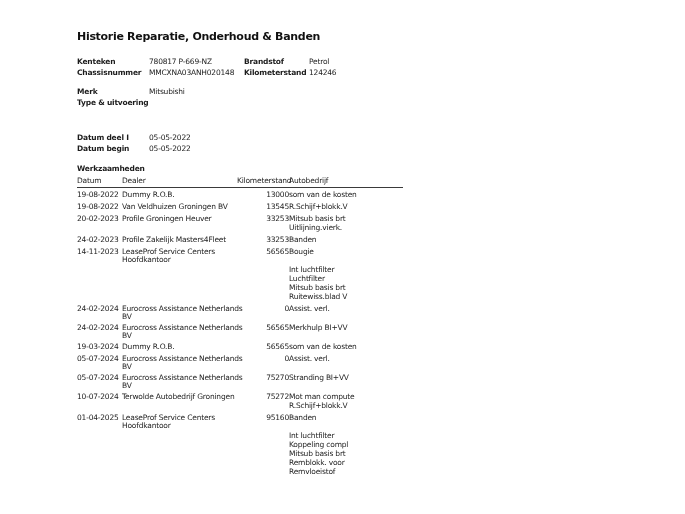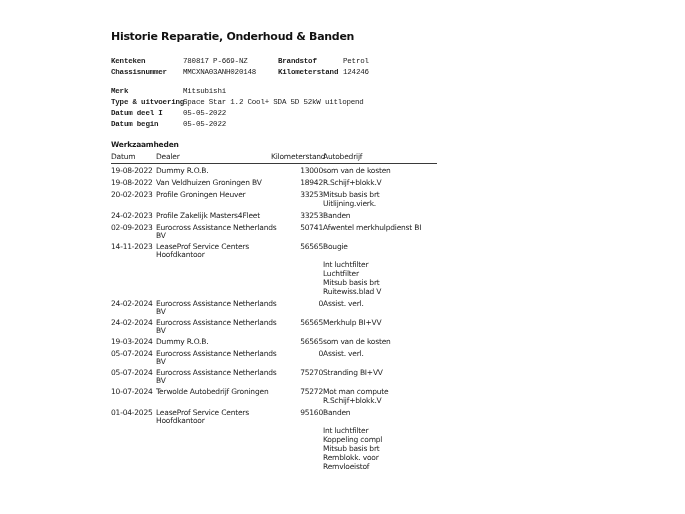--- a/index.html
+++ b/index.html
@@ -1,28 +1,28 @@
 <!DOCTYPE html>
 <html><head>
 <meta charset="utf-8">
 <style>
   * { margin:0; padding:0; box-sizing:border-box; }
   html,body { width:685px; height:514px; background:#ffffff; overflow:hidden; }
   body {
     font-family:"DejaVu Sans","Liberation Sans",sans-serif;
     font-size:7.5px; letter-spacing:-0.2px; color:#1c1c1c;
   }
-  .page { position:relative; width:587px; height:514px; padding:30px 0 0 111px; }
+  .page { position:relative; width:587px; height:514px; padding:30px 0 0 77px; }
   .doc-title { font-size:11px; font-weight:bold; letter-spacing:-0.3px; color:#111; }
 
-  .info-grid { display:grid; line-height:11px;font-family:Liberation Mono, monospace; }
+  .info-grid { display:grid; line-height:11px; }
   .grid-4 { grid-template-columns:72px 95px 65px auto; margin-top:13px; }
   .grid-2 { grid-template-columns:72px auto; }
   .g-merk { margin-top:8px; }
-  .g-datum { margin-top:0; }
+  .g-datum { margin-top:24px; }
   .lbl { font-weight:bold; white-space:nowrap; }
   .val { white-space:nowrap; }
 
   .section-title { font-weight:bold; margin-top:9px; line-height:11px; }
 
   table.work { border-collapse:collapse; table-layout:fixed; width:326px; margin-top:2px; }
   table.work th {
     font-weight:normal; text-align:left; line-height:9px; padding:0 0 2px 0;
     border-bottom:1px solid #3a3a3a; white-space:nowrap;
   }
@@ -52,21 +52,20 @@
     <div class="lbl">Chassisnummer</div>
     <div class="val">MMCXNA03ANH020148</div>
     <div class="lbl">Kilometerstand</div>
     <div class="val">124246</div>
   </div>
 
   <div class="info-grid grid-2 g-merk">
     <div class="lbl">Merk</div>
     <div class="val">Mitsubishi</div>
     <div class="lbl">Type &amp; uitvoering</div>
-    <div class="val">Space Star 1.2 Cool+ SDA 5D 52kW uitlopend</div>
   </div>
 
   <div class="info-grid grid-2 g-datum">
     <div class="lbl">Datum deel I</div>
     <div class="val">05-05-2022</div>
     <div class="lbl">Datum begin</div>
     <div class="val">05-05-2022</div>
   </div>
 
   <div class="section-title">Werkzaamheden</div>
@@ -95,21 +94,21 @@
           <td class="km">13000</td>
           <td class="oms">
             <div class="oms-line">som van de kosten</div>
           </td>
         </tr>
         <tr>
           <td>19-08-2022</td>
           <td>
             <div class="dealer-line">Van Veldhuizen Groningen BV</div>
           </td>
-          <td class="km">18942</td>
+          <td class="km">13545</td>
           <td class="oms">
             <div class="oms-line">R.Schijf+blokk.V</div>
           </td>
         </tr>
         <tr>
           <td>20-02-2023</td>
           <td>
             <div class="dealer-line">Profile Groningen Heuver</div>
           </td>
           <td class="km">33253</td>
@@ -119,31 +118,20 @@
           </td>
         </tr>
         <tr>
           <td>24-02-2023</td>
           <td>
             <div class="dealer-line">Profile Zakelijk Masters4Fleet</div>
           </td>
           <td class="km">33253</td>
           <td class="oms">
             <div class="oms-line">Banden</div>
-          </td>
-        </tr>
-        <tr>
-          <td>02-09-2023</td>
-          <td>
-            <div class="dealer-line">Eurocross Assistance Netherlands</div>
-            <div class="dealer-line">BV</div>
-          </td>
-          <td class="km">50741</td>
-          <td class="oms">
-            <div class="oms-line">Afwentel merkhulpdienst BI</div>
           </td>
         </tr>
         <tr>
           <td>14-11-2023</td>
           <td>
             <div class="dealer-line">LeaseProf Service Centers</div>
             <div class="dealer-line">Hoofdkantoor</div>
           </td>
           <td class="km">56565</td>
           <td class="oms">

